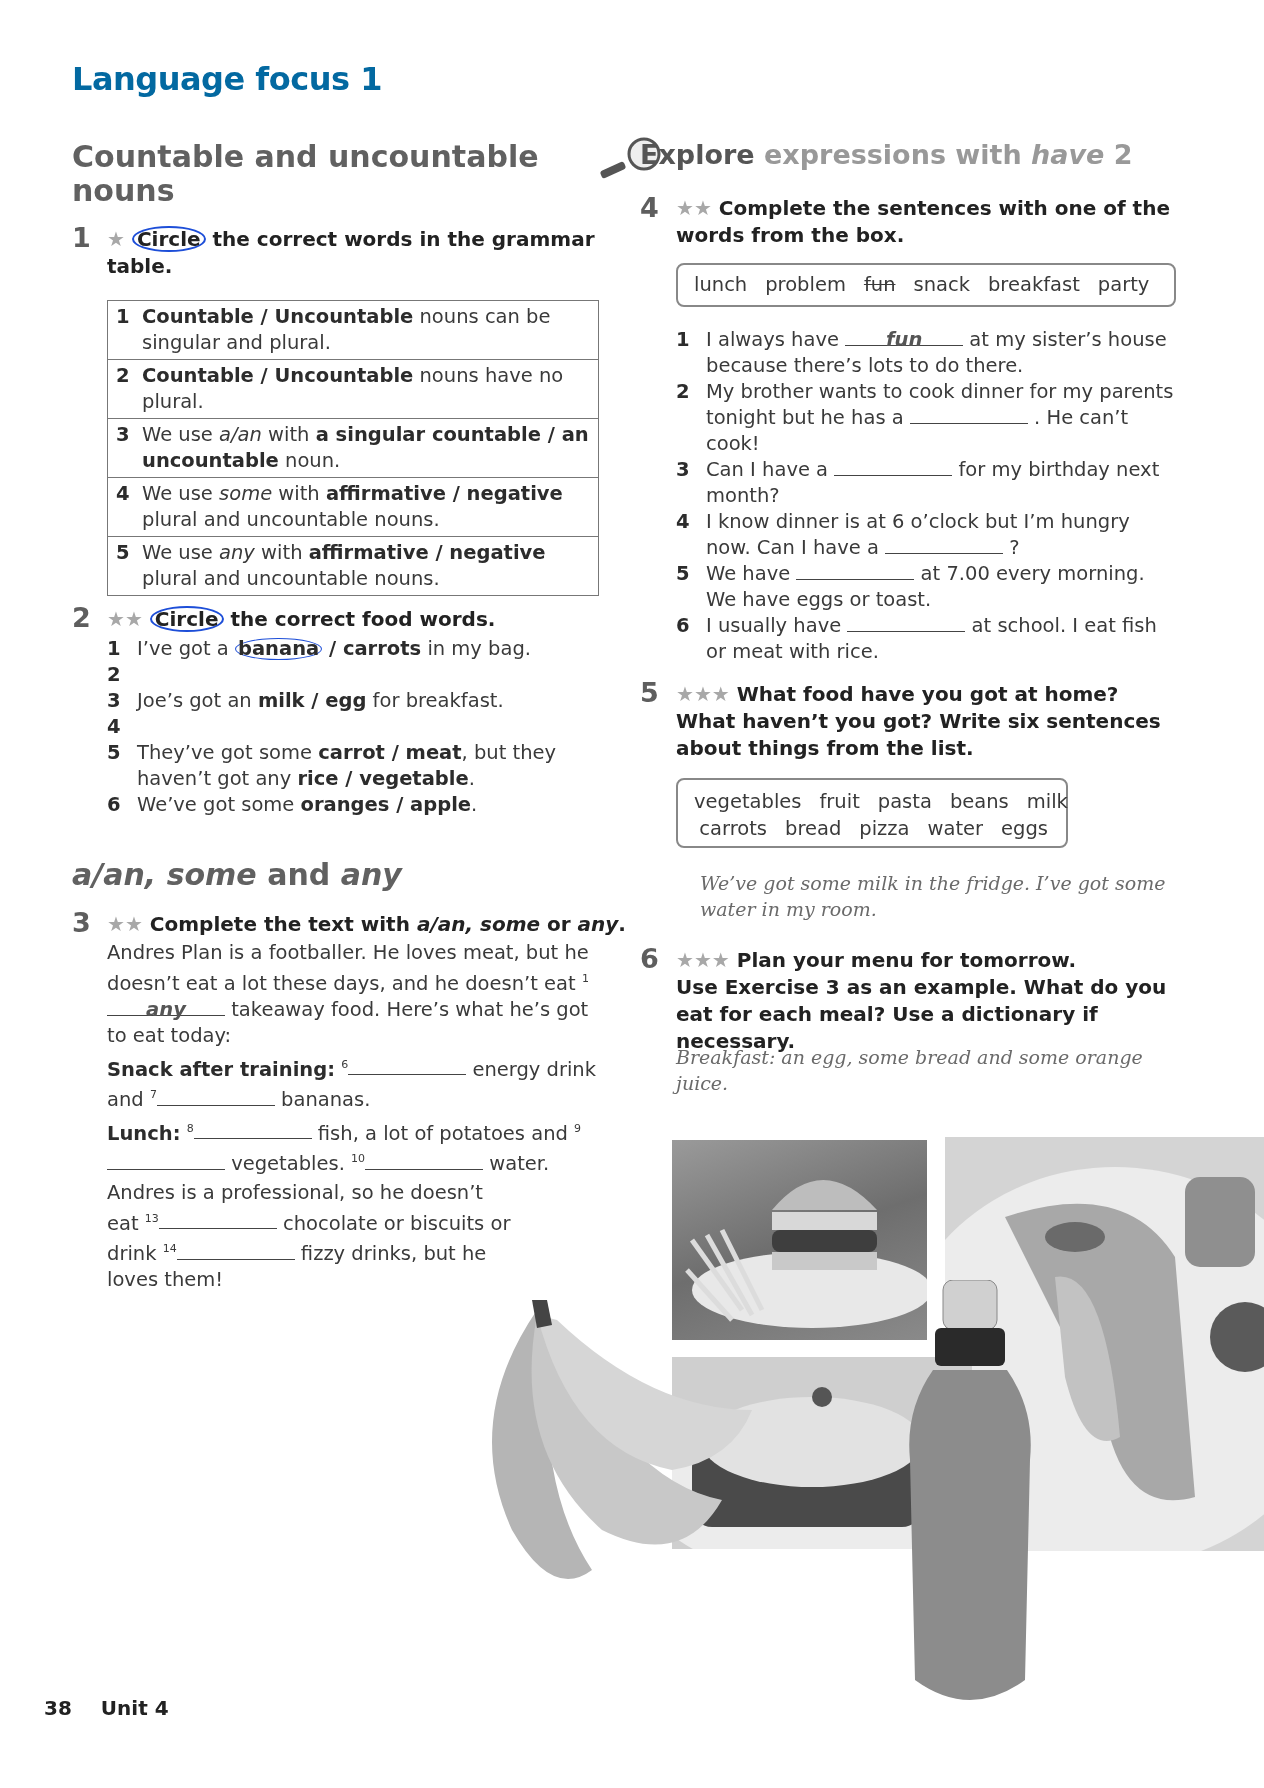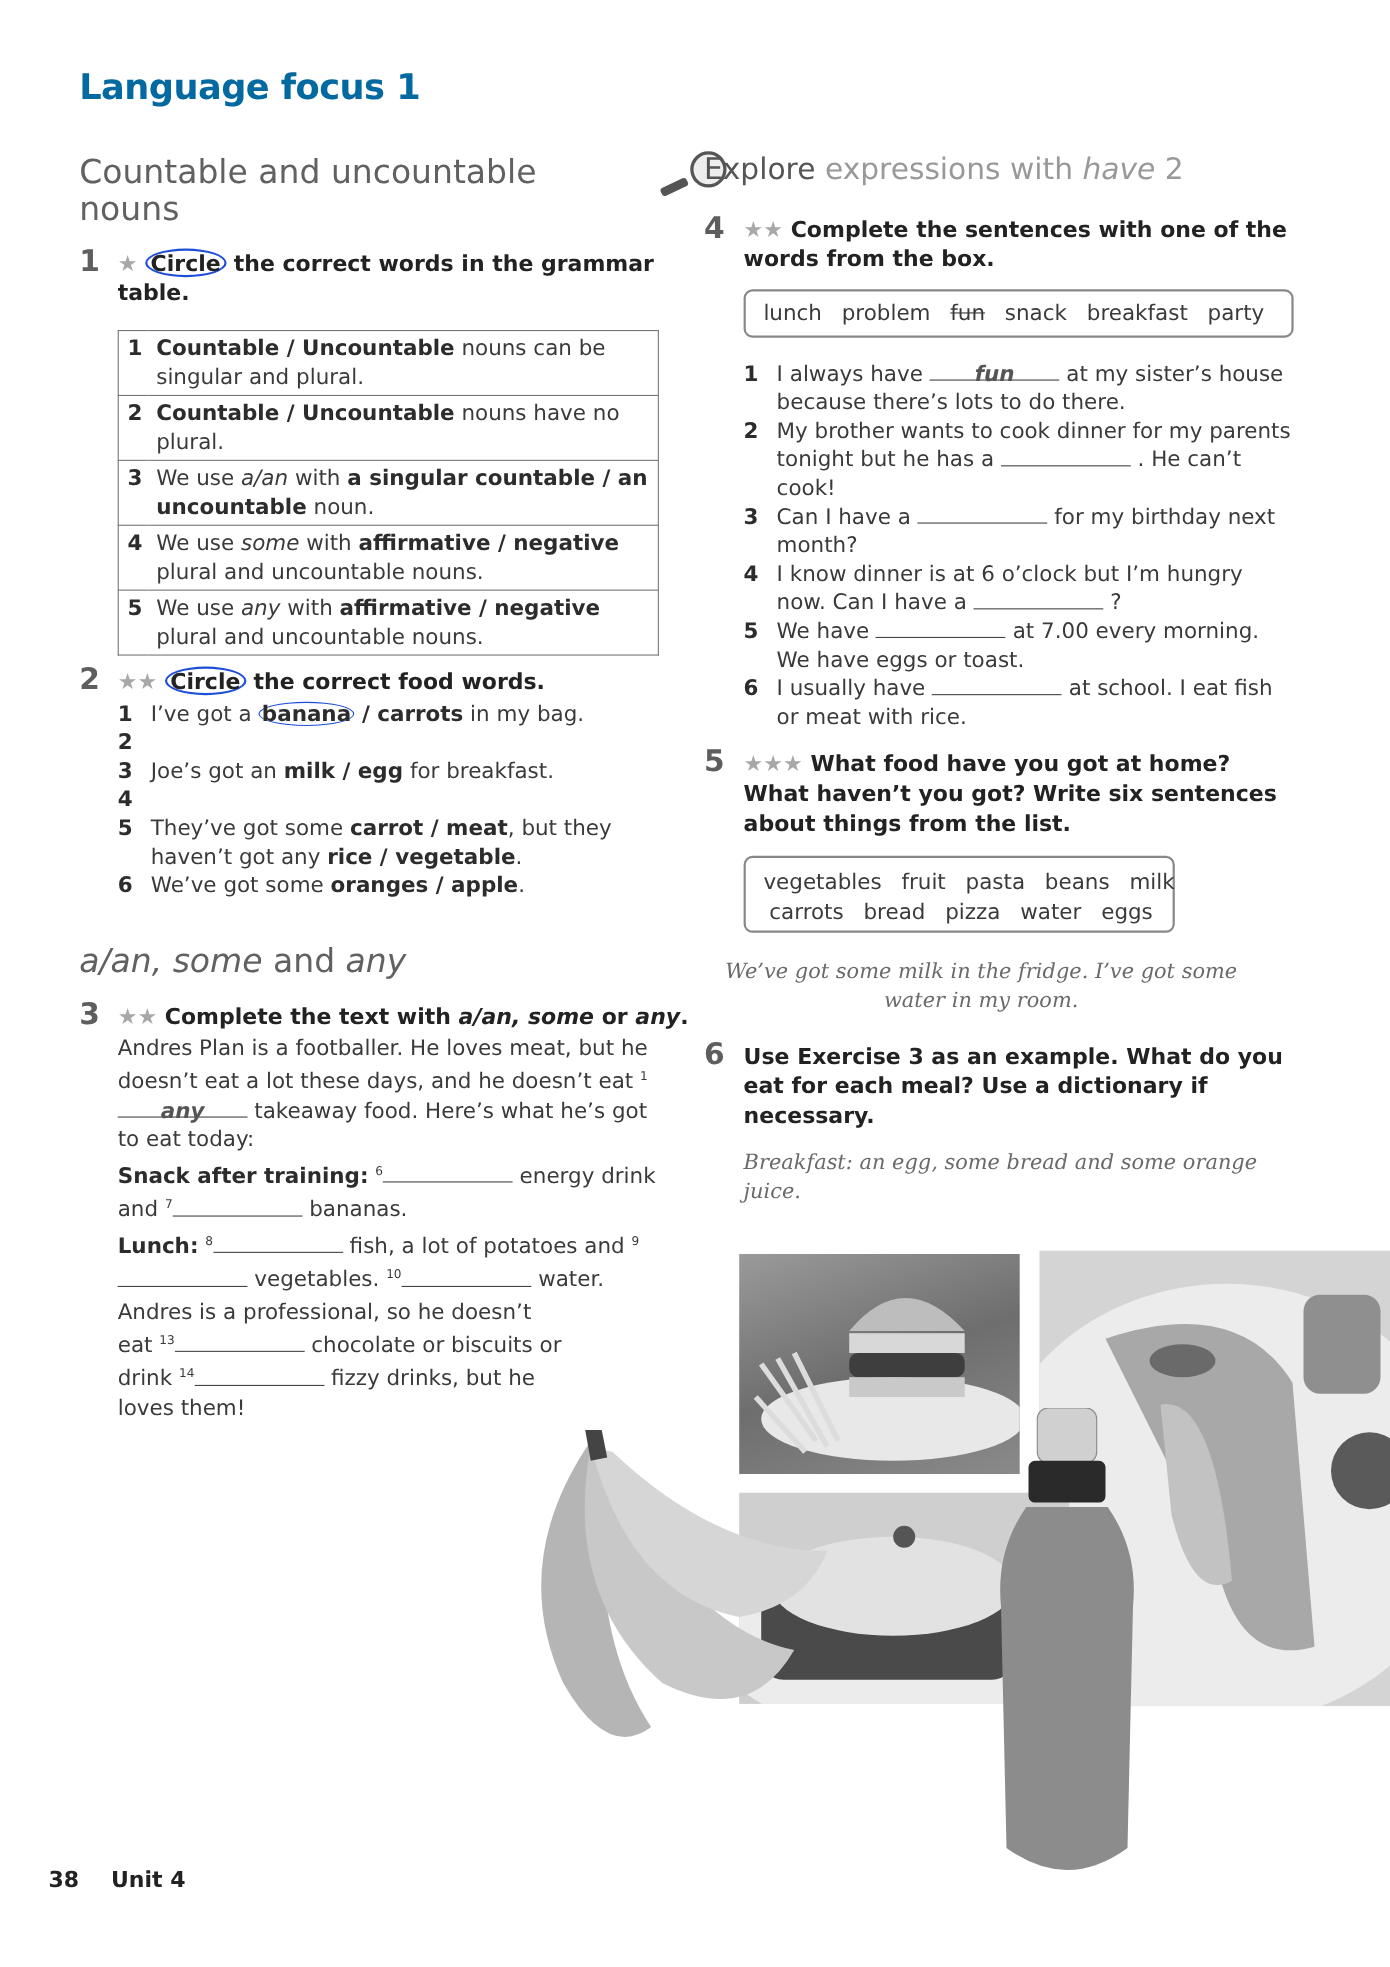--- a/index.html
+++ b/index.html
@@ -1,20 +1,20 @@
 <!DOCTYPE html>
 <html><head>
 <meta charset="utf-8">
 <style>
   html, body { margin: 0; padding: 0; background: #fff; }
   body { width: 1264px; height: 1788px; position: relative; overflow: hidden;
          font-family: "DejaVu Sans", "Liberation Sans", sans-serif; color: #3a3a3a; }
   .abs { position: absolute; }
   .title { left: 72px; top: 60px; font-size: 32px; font-weight: bold; color: #0369a1; letter-spacing: -0.5px; }
-  .h2 { font-size: 30px; font-weight: normal; color: #616161; line-height: 34px; }
+  .h2 { font-size: 30px; font-weight: bold; color: #616161; line-height: 34px; }
   .exnum { font-size: 27px; font-weight: bold; color: #5e5e5e; position: absolute; }
   .star { color: #a8a8a8; font-size: 20px; }
   .instr { font-size: 20px; font-weight: bold; color: #222; line-height: 27px; }
   .circ { display: inline-block; border: 2px solid #1d4ed8; border-radius: 50%; padding: 0 3px; line-height: 22px; }
   .body { font-size: 19.5px; line-height: 26px; color: #3a3a3a; }
   .b { font-weight: bold; color: #2c2c2c; }
   .it { font-style: italic; }
   .num { font-weight: bold; display: inline-block; width: 30px; color: #2c2c2c; }
   table.gt { border-collapse: collapse; position: absolute; left: 107px; top: 300px; width: 492px; }
   table.gt td { border: 1.5px solid #777; padding: 3px 6px 3px 8px; font-size: 19.5px; line-height: 26px; vertical-align: top; color: #3a3a3a; }
@@ -177,24 +177,25 @@
 
 <div class="exnum" style="left:640px; top:677px;">5</div>
 <div class="abs instr" style="left:676px; top:681px; width:500px;">
   <span class="star">★★★</span>
   <span>What food have you got at home? What haven’t you got? Write six sentences about things from the list.</span>
 </div>
 <div class="box" style="left:676px; top:778px; width:392px; height:70px; padding-left:16px; line-height:27px; padding-top:8px; box-sizing:border-box;text-align:right;">
   <div><span>vegetables</span><span>fruit</span><span>pasta</span><span>beans</span><span>milk</span></div>
   <div><span>carrots</span><span>bread</span><span>pizza</span><span>water</span><span>eggs</span></div>
 </div>
-<div class="abs hand" style="left:652px; top:870px; width:480px;text-align:center;">We’ve got some milk in the fridge. I’ve got some water in my room.</div>
+<div class="abs hand" style="left:700px; top:870px; width:480px;">We’ve got some milk in the fridge. I’ve got some water in my room.</div>
 
 <div class="exnum" style="left:640px; top:943px;">6</div>
 <div class="abs instr" style="left:676px; top:947px; width:500px;">
+  <div><span class="star">★★★</span> <span>Plan your menu for tomorrow.</span></div>
   <div>Use Exercise 3 as an example. What do you eat for each meal? Use a dictionary if necessary.</div>
 </div>
 <div class="abs hand" style="left:676px; top:1044px; width:520px;">Breakfast: an egg, some bread and some orange juice.</div>
 
 <div class="photo" style="left:672px; top:1140px; width:255px; height:200px; background:linear-gradient(160deg,#9a9a9a,#6e6e6e 50%,#8a8a8a);">
   <svg width="255" height="200" viewBox="0 0 255 200">
     <ellipse cx="140" cy="150" rx="120" ry="38" fill="#e8e8e8"></ellipse>
     <path d="M100 70 Q150 10 205 70 Z" fill="#bdbdbd"></path>
     <rect x="100" y="72" width="105" height="18" fill="#d8d8d8"></rect>
     <rect x="100" y="90" width="105" height="22" rx="8" fill="#3e3e3e"></rect>

